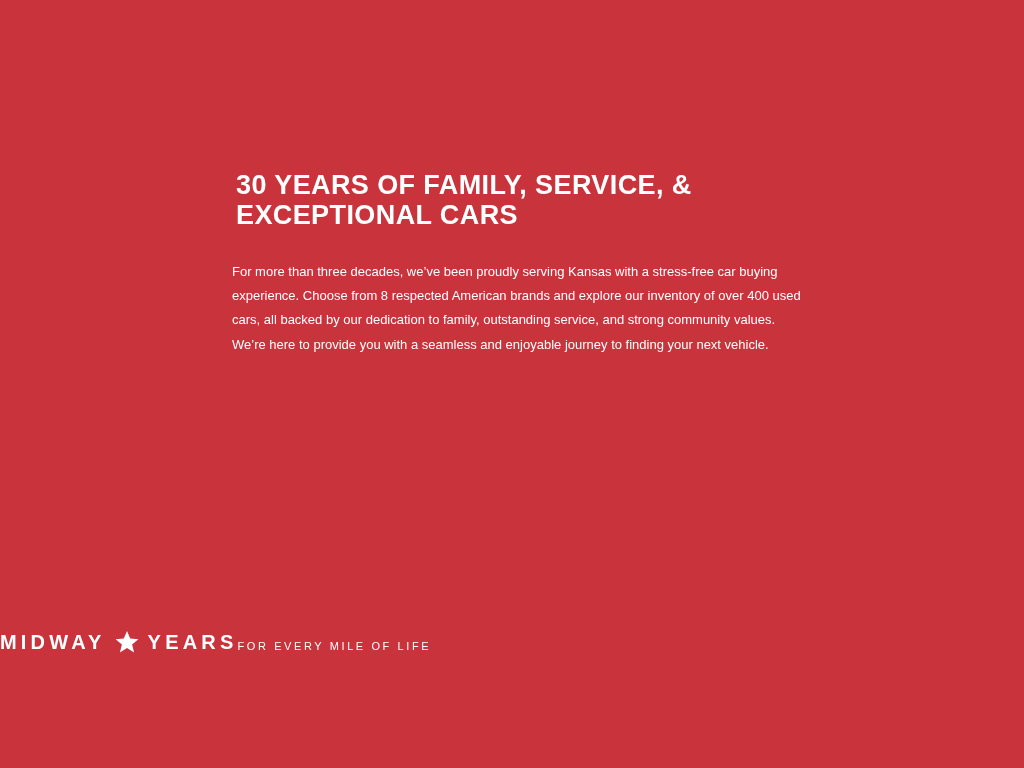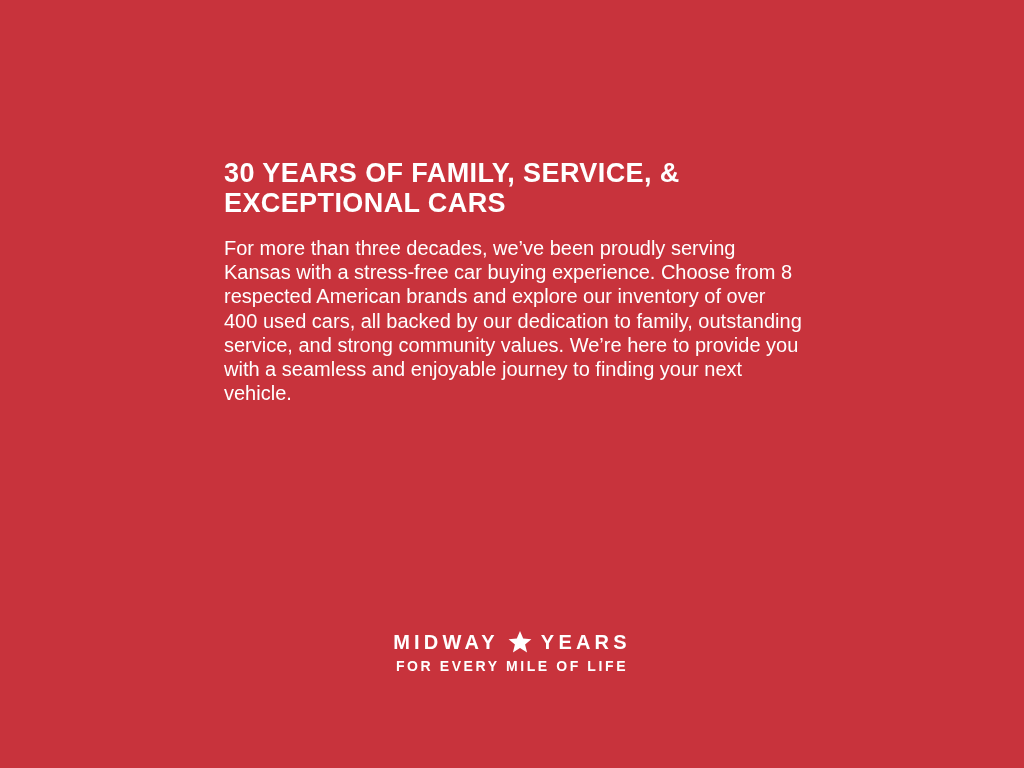--- a/index.html
+++ b/index.html
@@ -21,47 +21,47 @@
     box-sizing: border-box;
     overflow: hidden;
   }
   .content {
     position: absolute;
     left: 224px;
     top: 158px;
     width: 590px;
   }
   .headline {
-    margin: 0;
+    margin: 12px;
     color: #ffffff;
     font-family: "Liberation Sans", sans-serif;
     font-size: 27px;
     line-height: 30px;
     font-weight: bold;
     letter-spacing: 0.4px;
     text-transform: uppercase;
     max-width: 520px;
   }
   .body-copy {
-    margin: 0;
+    margin: 8px;
     padding-top: 18px;
     color: #ffffff;
     font-family: "Liberation Sans", sans-serif;
-    font-size: 20px;
+    font-size: 13px;
     line-height: 24.2px;
     font-weight: normal;
     max-width: 580px;
   }
   .logo-block {
     position: absolute;
     left: 0;
     right: 0;
     top: 630px;
     display: flex;
-    flex-direction: column;
+    flex-direction: row;
     align-items: center;
   }
   .logo-row {
     display: flex;
     align-items: center;
     justify-content: center;
     gap: 9px;
   }
   .logo-word {
     color: #ffffff;
@@ -74,22 +74,22 @@
   .logo-star {
     display: block;
     width: 24px;
     height: 24px;
     line-height: 0;
   }
   .logo-tagline {
     margin-top: 7px;
     color: #ffffff;
     font-family: "Liberation Sans", sans-serif;
-    font-size: 14px;
-    font-weight: bold;
+    font-size: 11px;
+    font-weight: normal;
     letter-spacing: 2.6px;
     line-height: 10px;
   }
 </style>
 </head>
 <body>
 
 <div class="page">
 
   <div class="content">

